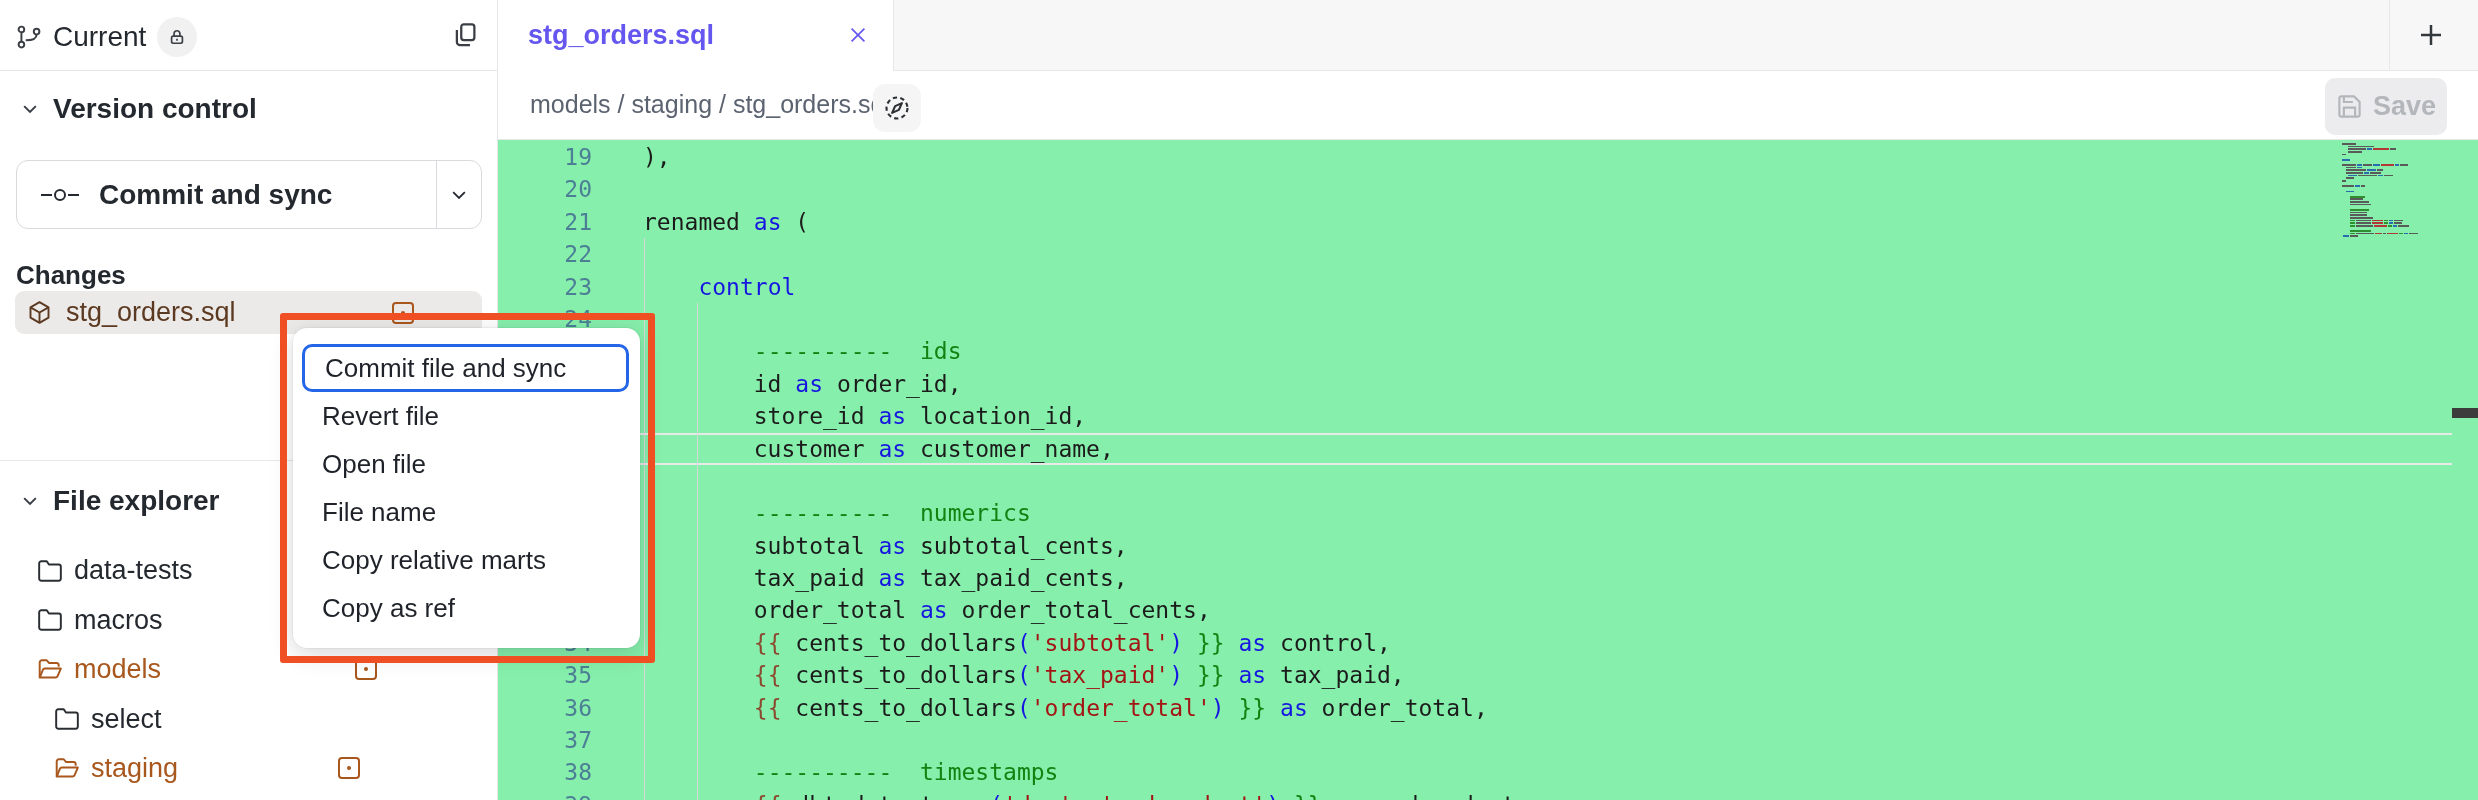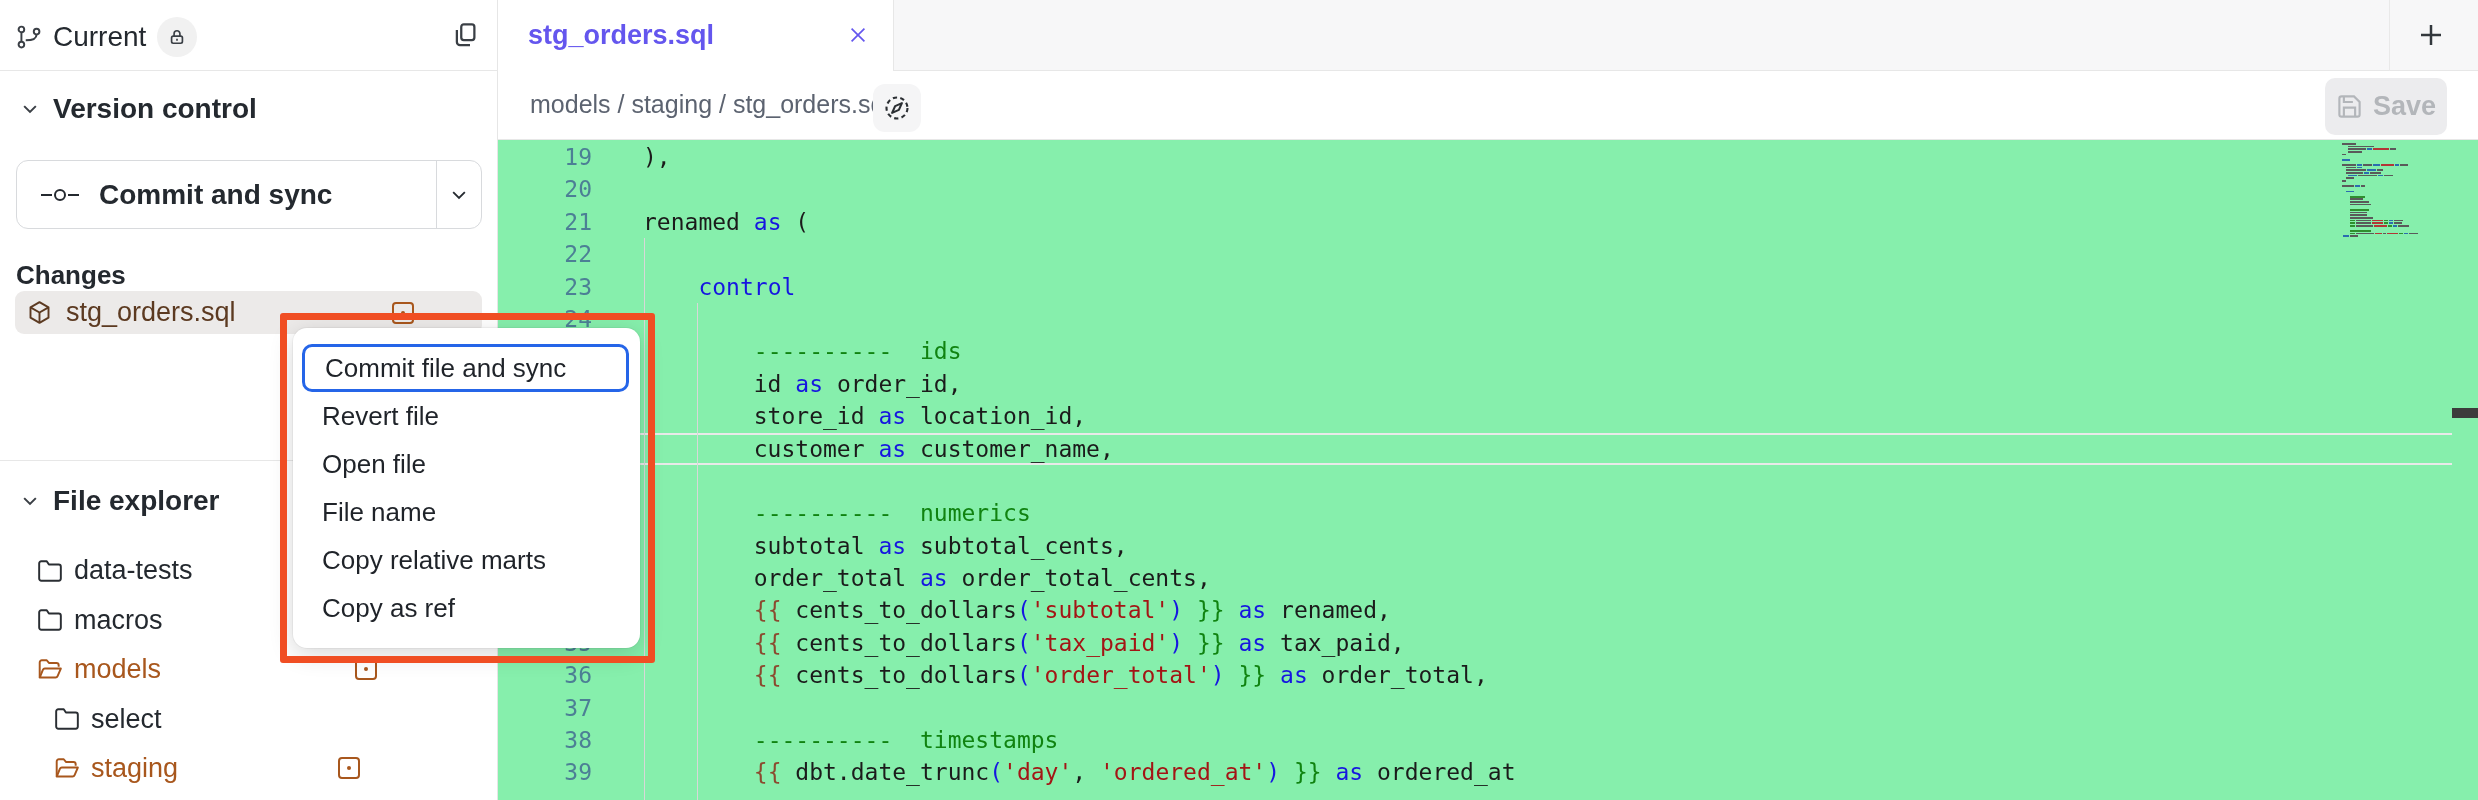--- a/index.html
+++ b/index.html
@@ -296,22 +296,23 @@
           <div class="codeline"><span class="ln">22</span><span class="lc"></span></div>
           <div class="codeline"><span class="ln">23</span><span class="lc"><span>    </span><span class="tok-k">control</span></span></div>
           <div class="codeline"><span class="ln">24</span><span class="lc"></span></div>
           <div class="codeline"><span class="ln">25</span><span class="lc"><span>        </span><span class="tok-c">----------  ids</span></span></div>
           <div class="codeline"><span class="ln">26</span><span class="lc"><span>        id </span><span class="tok-k">as</span><span> order_id,</span></span></div>
           <div class="codeline"><span class="ln">27</span><span class="lc"><span>        store_id </span><span class="tok-k">as</span><span> location_id,</span></span></div>
           <div class="codeline"><span class="ln">28</span><span class="lc"><span>        customer </span><span class="tok-k">as</span><span> customer_name,</span></span></div>
           <div class="codeline"><span class="ln">29</span><span class="lc"></span></div>
           <div class="codeline"><span class="ln">30</span><span class="lc"><span>        </span><span class="tok-c">----------  numerics</span></span></div>
           <div class="codeline"><span class="ln">31</span><span class="lc"><span>        subtotal </span><span class="tok-k">as</span><span> subtotal_cents,</span></span></div>
+          <div class="codeline"><span class="ln">32</span><span class="lc"><span>        tax_paid </span><span class="tok-k">as</span><span> tax_paid_cents,</span></span></div>
           <div class="codeline"><span class="ln">33</span><span class="lc"><span>        order_total </span><span class="tok-k">as</span><span> order_total_cents,</span></span></div>
-          <div class="codeline"><span class="ln">34</span><span class="lc"><span>        </span><span class="tok-jo">{{</span><span> cents_to_dollars</span><span class="tok-pr">(</span><span class="tok-s">'subtotal'</span><span class="tok-pr">)</span><span> </span><span class="tok-jc">}}</span><span> </span><span class="tok-k">as</span><span> renamed,</span></span></div>
+          <div class="codeline"><span class="ln">34</span><span class="lc"><span>        </span><span class="tok-jo">{{</span><span> cents_to_dollars</span><span class="tok-pr">(</span><span class="tok-s">'subtotal'</span><span class="tok-pr">)</span><span> </span><span class="tok-jc">}}</span><span> </span><span class="tok-k">as</span><span> control,</span></span></div>
           <div class="codeline"><span class="ln">35</span><span class="lc"><span>        </span><span class="tok-jo">{{</span><span> cents_to_dollars</span><span class="tok-pr">(</span><span class="tok-s">'tax_paid'</span><span class="tok-pr">)</span><span> </span><span class="tok-jc">}}</span><span> </span><span class="tok-k">as</span><span> tax_paid,</span></span></div>
           <div class="codeline"><span class="ln">36</span><span class="lc"><span>        </span><span class="tok-jo">{{</span><span> cents_to_dollars</span><span class="tok-pr">(</span><span class="tok-s">'order_total'</span><span class="tok-pr">)</span><span> </span><span class="tok-jc">}}</span><span> </span><span class="tok-k">as</span><span> order_total,</span></span></div>
           <div class="codeline"><span class="ln">37</span><span class="lc"></span></div>
           <div class="codeline"><span class="ln">38</span><span class="lc"><span>        </span><span class="tok-c">----------  timestamps</span></span></div>
           <div class="codeline"><span class="ln">39</span><span class="lc"><span>        </span><span class="tok-jo">{{</span><span> dbt.date_trunc</span><span class="tok-pr">(</span><span class="tok-s">'day'</span><span>, </span><span class="tok-s">'ordered_at'</span><span class="tok-pr">)</span><span> </span><span class="tok-jc">}}</span><span> </span><span class="tok-k">as</span><span> ordered_at</span></span></div>
         </div>
       <div class="minimap" id="minimap">
           <div class="mm-row" style="padding-left: 2px;"><span class="mm-seg" style="width: 14px; background: rgb(90, 90, 90);"></span></div>
           <div class="mm-row" style="padding-left: 8px;"><span class="mm-seg" style="width: 26px; background: rgb(90, 90, 90);"></span></div>
           <div class="mm-row" style="padding-left: 8px;"><span class="mm-seg" style="width: 18px; background: rgb(90, 90, 90);"></span><span class="mm-seg" style="width: 5px; background: rgb(43, 108, 176);"></span><span class="mm-seg" style="width: 16px; background: rgb(179, 54, 54);"></span><span class="mm-seg" style="width: 6px; background: rgb(90, 90, 90);"></span></div>

